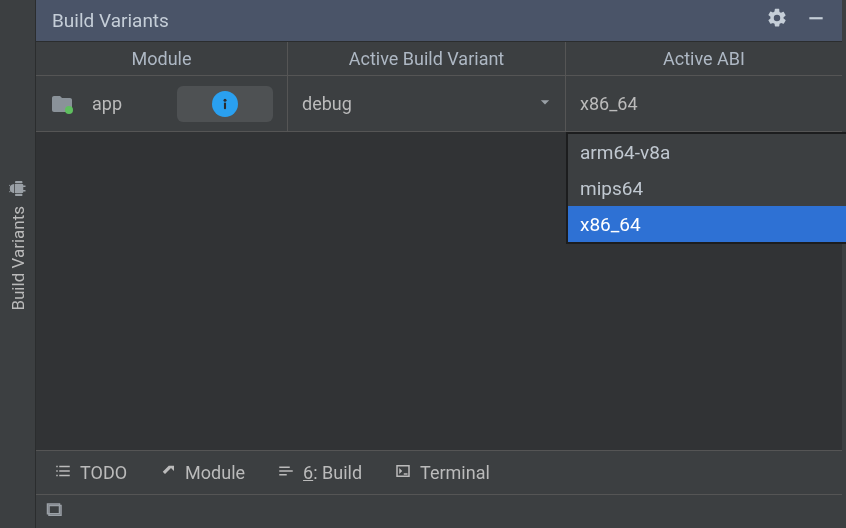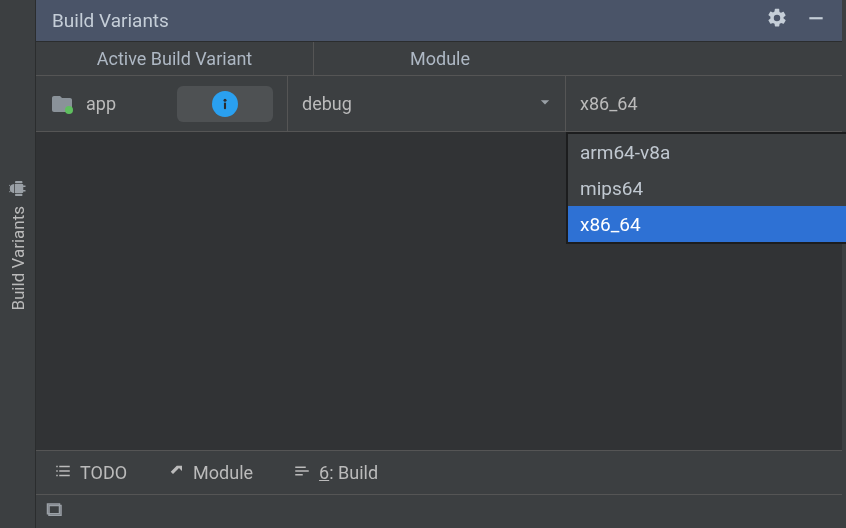--- a/index.html
+++ b/index.html
@@ -86,21 +86,21 @@
       display: flex;
       align-items: center;
       padding: 0 14px;
       border-right: 1px solid #555;
     }
     .cell:last-child { border-right: none; }
     .module-cell { width: 252px; gap: 10px; }
     .variant-cell { width: 278px; justify-content: space-between; padding-right: 10px; }
     .abi-cell { flex: 1; }
     .folder-icon { display: inline-flex; align-items: center; }
-    .module-name { margin-left: 2px; }
+    .module-name { margin-left: 8px; }
     .info-pill {
       margin-left: auto;
       width: 96px;
       height: 36px;
       background: #4e5153;
       border-radius: 6px;
       display: flex;
       align-items: center;
       justify-content: center;
     }
@@ -138,21 +138,21 @@
       background: #2e71d4;
       color: #ffffff;
     }
     .status-bar {
       height: 44px;
       background: #3c3f41;
       border-top: 1px solid #555;
       display: flex;
       align-items: center;
       padding: 0 18px;
-      gap: 40px;
+      gap: 32px;
       font-size: 18px;
     }
     .status-item {
       display: inline-flex;
       align-items: center;
       gap: 8px;
       cursor: pointer;
       color: #bbbbbb;
     }
     .footer-bar {
@@ -194,22 +194,23 @@
         <span>
           <svg width="20" height="20" viewBox="0 0 24 24">
               <rect x="4" y="11" width="16" height="2.6" fill="#c5ced8"></rect>
             </svg>
         </span>
       </span>
     </div>
   </div>
 
   <div class="columns-header">
+    <div class="col-h col-module">Module</div>
     <div class="col-h col-variant">Active Build Variant</div>
-    <div class="col-h col-module">Module</div>
+    <div class="col-h col-abi">Active ABI</div>
   </div>
 
   <div class="row">
     <div class="cell module-cell">
       <span class="folder-icon">
         <svg width="24" height="24" viewBox="0 0 24 24">
           <path fill="#8a9299" d="M10 4H4c-1.1 0-2 .9-2 2v12c0 1.1.9 2 2 2h16c1.1 0 2-.9 2-2V8c0-1.1-.9-2-2-2h-8l-2-2z"></path>
           <circle cx="19" cy="18" r="4" fill="#5fbf5f"></circle>
         </svg>
       </span>
@@ -256,20 +257,28 @@
       <span>Module</span>
     </span>
     <span class="status-item">
       <span>
         <svg width="18" height="18" viewBox="0 0 24 24">
             <path fill="#bbbbbb" d="M3 6h14v2H3zm0 5h18v2H3zm0 5h10v2H3z"></path>
           </svg>
       </span>
       <span><span class="u">6</span><span>: Build</span></span>
     </span>
+    <span class="status-item">
+      <span>
+        <svg width="18" height="18" viewBox="0 0 24 24">
+            <path fill="#bbbbbb" d="M3 4h18v16H3V4zm2 2v12h14V6H5zm2 2l4 4-4 4V8zm6 7h5v2h-5v-2z"></path>
+          </svg>
+      </span>
+      <span>Terminal</span>
+    </span>
   </div>
 
   <div class="footer-bar">
     <span>
       <svg width="18" height="18" viewBox="0 0 24 24">
           <rect x="4" y="6" width="16" height="13" fill="none" stroke="#9aa0a6" stroke-width="2"></rect>
           <rect x="2" y="4" width="16" height="13" fill="none" stroke="#9aa0a6" stroke-width="2"></rect>
         </svg>
     </span>
   </div>

